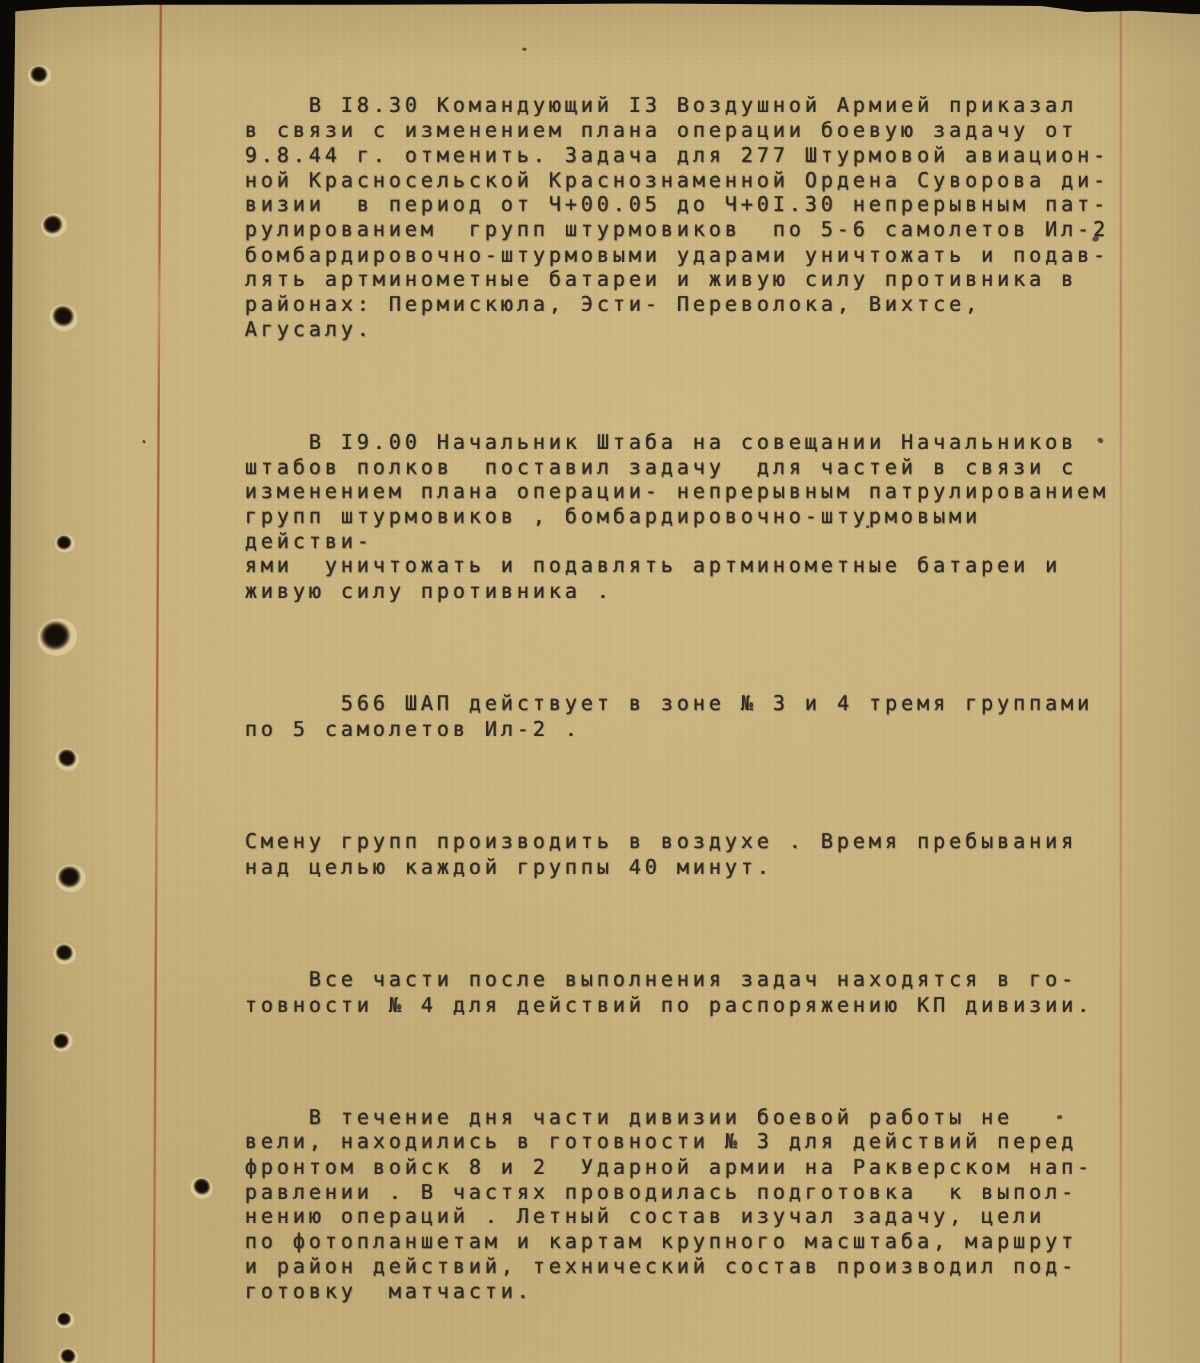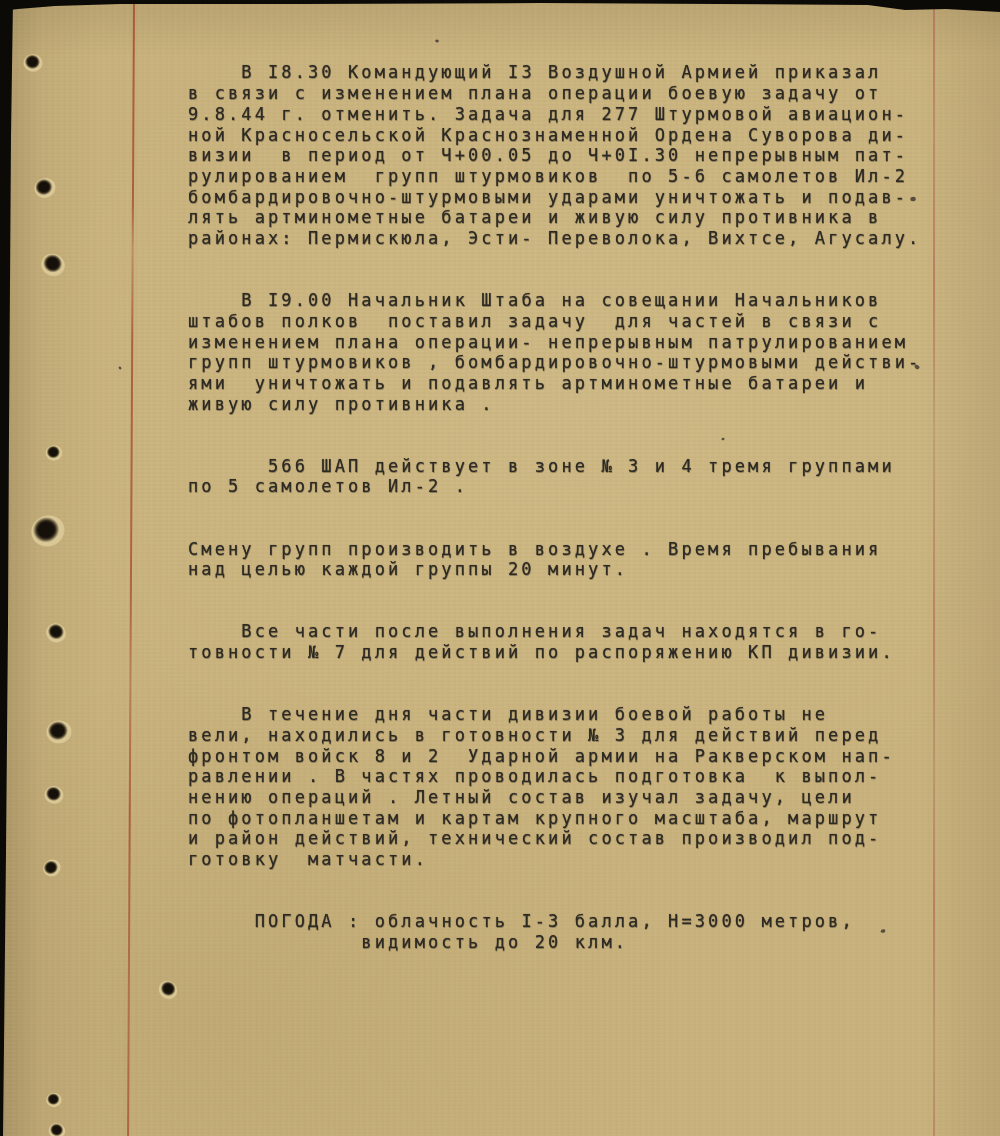--- a/index.html
+++ b/index.html
@@ -70,21 +70,21 @@
     background:#3a342a;opacity:.8;
   }
 
   .doc-text{
     position:absolute;left:188px;top:21px;width:760px;
     color:var(--ink);
     font-size:17px;line-height:20.7px;letter-spacing:3.1px;
     white-space:pre-wrap;
     text-shadow:0 0 1px rgba(42,38,30,0.6), 0.5px 0.5px 0.6px rgba(42,38,30,0.35);
   }
-  .doc-text p{margin:0;}
+  .doc-text p{margin:16px;}
 </style>
 </head>
 <body>
 
 <div class="page">
   <div class="grain"></div>
 
   <div class="rule rule-left"></div>
   <div class="rule rule-right"></div>
 
@@ -121,23 +121,23 @@
 районах: Пермискюла, Эсти- Переволока, Вихтсе, Агусалу.</p>
     <p>    В I9.00 Начальник Штаба на совещании Начальников
 штабов полков  поставил задачу  для частей в связи с
 изменением плана операции- непрерывным патрулированием
 групп штурмовиков , бомбардировочно-штурмовыми действи-
 ями  уничтожать и подавлять артминометные батареи и
 живую силу противника .</p>
     <p>      566 ШАП действует в зоне № 3 и 4 тремя группами
 по 5 самолетов Ил-2 .</p>
     <p>Смену групп производить в воздухе . Время пребывания
-над целью каждой группы 20 минут.</p>
+над целью каждой группы 40 минут.</p>
     <p>    Все части после выполнения задач находятся в го-
-товности № 7 для действий по распоряжению КП дивизии.</p>
+товности № 4 для действий по распоряжению КП дивизии.</p>
     <p>    В течение дня части дивизии боевой работы не
 вели, находились в готовности № 3 для действий перед
 фронтом войск 8 и 2  Ударной армии на Ракверском нап-
 равлении . В частях проводилась подготовка  к выпол-
 нению операций . Летный состав изучал задачу, цели
 по фотопланшетам и картам крупного масштаба, маршрут
 и район действий, технический состав производил под-
 готовку  матчасти.</p>
     <p>     ПОГОДА : облачность I-3 балла, Н=3000 метров,
              видимость до 20 клм.</p>

